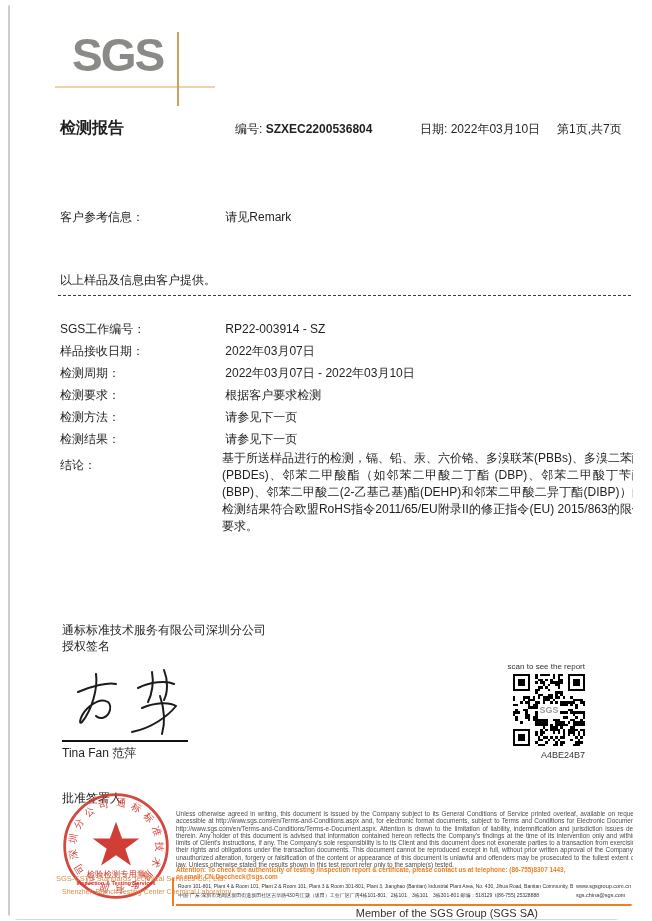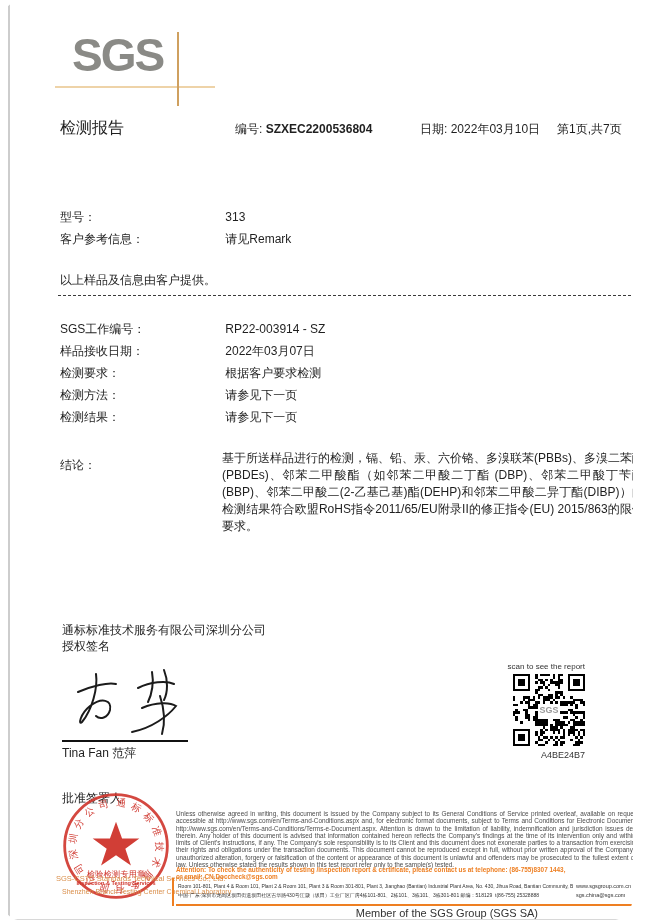--- a/index.html
+++ b/index.html
@@ -11,21 +11,21 @@
   .scan-edge-bottom{position:absolute;left:8px;bottom:1px;width:644px;height:1px;background:#d8d8d8;}
 
   
   .logo-wrap{position:absolute;left:55px;top:30px;width:160px;height:80px;}
   .logo-text{position:absolute;left:17px;top:2px;font-size:46px;font-weight:bold;color:#8a8a86;letter-spacing:-2px;line-height:1;}
   .logo-hline{position:absolute;left:0;top:56px;width:160px;height:2px;background:#eed3a8;}
   .logo-vline{position:absolute;left:122px;top:2px;width:2px;height:74px;background:#cfa05f;}
 
   
   .title-row{position:absolute;left:60px;top:118px;width:585px;height:22px;}
-  .doc-title{position:absolute;left:0;top:0;font-size:16px;font-weight:normal;}
+  .doc-title{position:absolute;left:0;top:0;font-size:16px;font-weight:bold;}
   .report-no{position:absolute;left:175px;top:3px;font-size:12px;}
   .report-date{position:absolute;left:360px;top:3px;font-size:12px;}
   .page-no{position:absolute;left:497px;top:3px;font-size:12px;}
 
   
   .row{font-size:12px;line-height:22px;white-space:nowrap;}
   .row .lbl{display:inline-block;vertical-align:top;}
   .client-block{position:absolute;left:60px;top:150px;}
   .client-block .lbl{width:70px;}
   .sample-block{position:absolute;left:60px;top:206px;}
@@ -84,40 +84,40 @@
   <div class="title-row">
     <span class="doc-title">检测报告</span>
     <span class="report-no"><span>编号:</span> <b>SZXEC2200536804</b></span>
     <span class="report-date"><span>日期:</span> <span>2022年03月10日</span></span>
     <span class="page-no">第1页,共7页</span>
   </div>
 
 
   <div class="sample-block">
     <div class="row">
-      <span class="lbl">型号：</span>
-      <span>313</span>
-    </div>
-    <div class="row">
       <span class="lbl">客户参考信息：</span>
       <span>请见Remark</span>
     </div>
   </div>
   <div class="provide-note">以上样品及信息由客户提供。</div>
 
   <div class="dash-sep"></div>
 
   <div class="job-block">
     <div class="row">
       <span class="lbl">SGS工作编号：</span>
       <span>RP22-003914 - SZ</span>
     </div>
     <div class="row">
       <span class="lbl">样品接收日期：</span>
       <span>2022年03月07日</span>
+    </div>
+    <div class="row">
+      <span class="lbl">检测周期：</span>
+      <span>2022年03月07日 - 2022年03月10日</span>
     </div>
     <div class="row">
       <span class="lbl">检测要求：</span>
       <span>根据客户要求检测</span>
     </div>
     <div class="row">
       <span class="lbl">检测方法：</span>
       <span>请参见下一页</span>
     </div>
     <div class="row">

